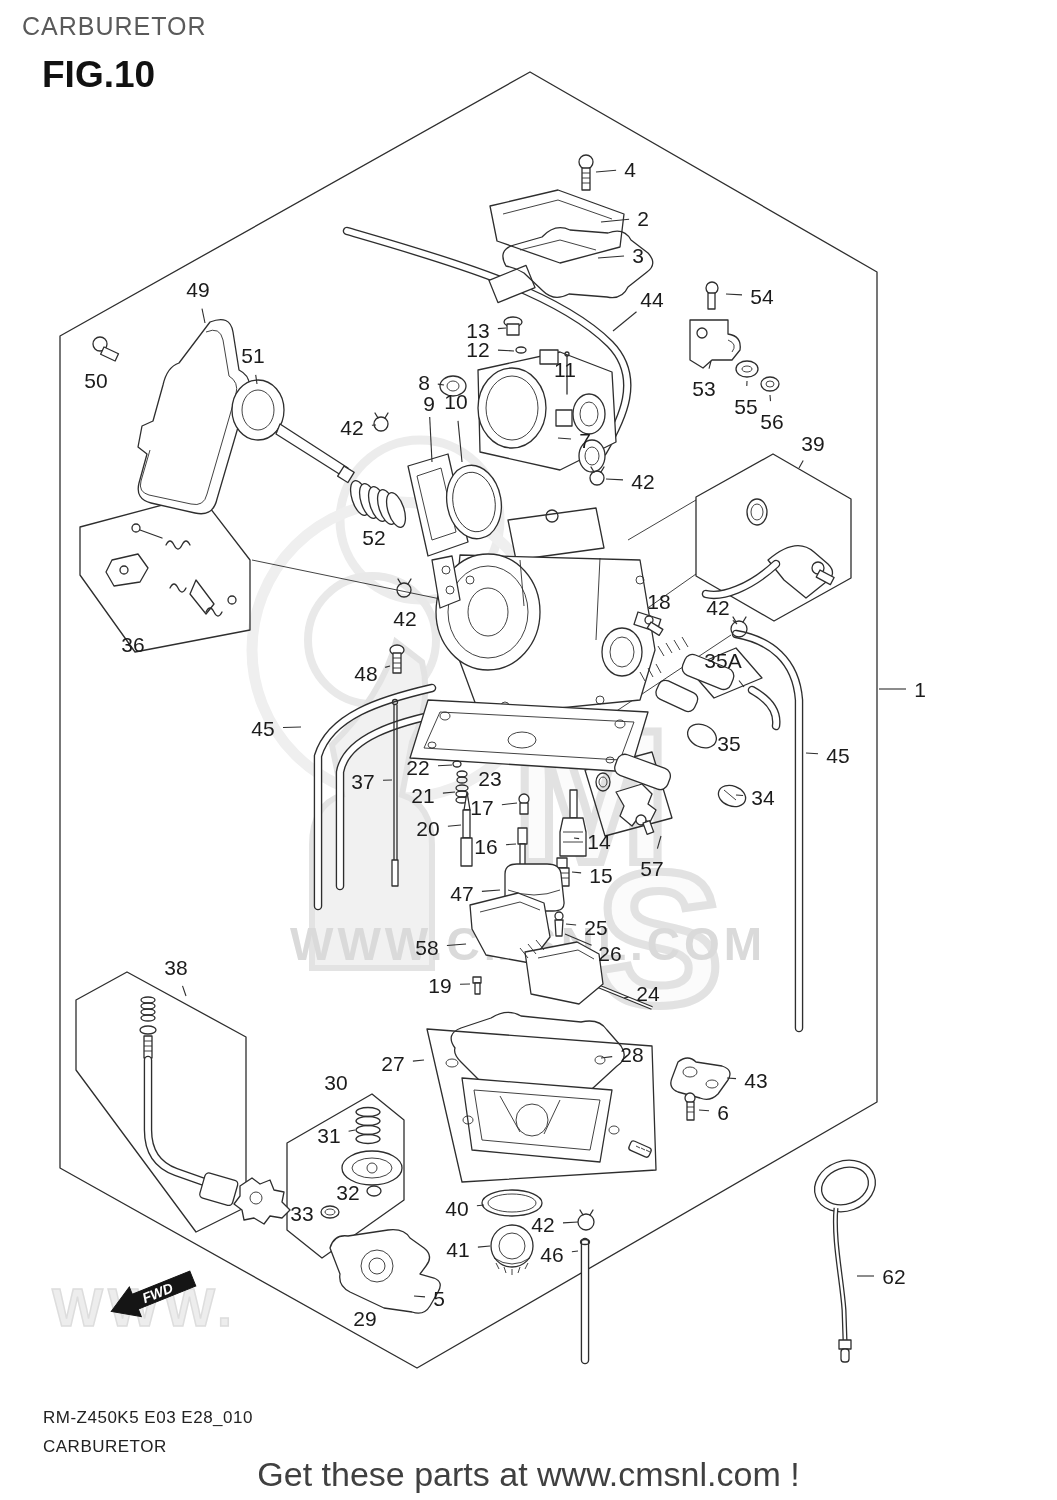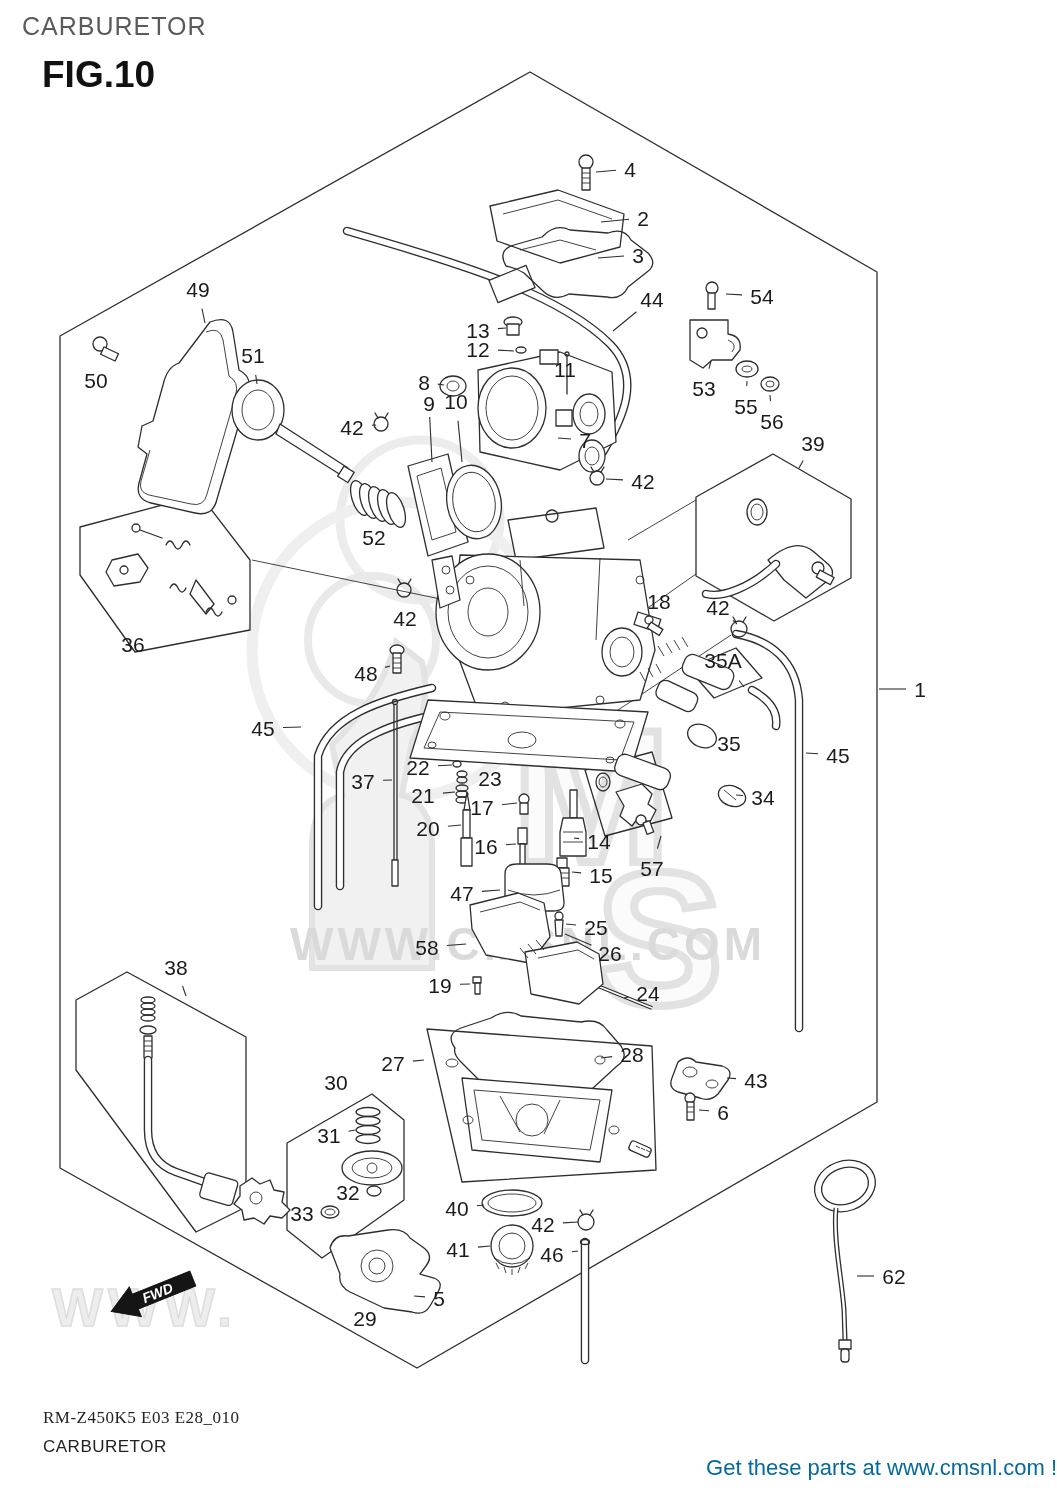--- a/index.html
+++ b/index.html
@@ -2,23 +2,23 @@
 <html><head>
 <meta charset="utf-8">
 <style>
   html,body{margin:0;padding:0;background:#ffffff;}
   #page{position:relative;width:1057px;height:1500px;background:#ffffff;overflow:hidden;
         font-family:"Liberation Sans",sans-serif;}
   #art{position:absolute;left:0;top:0;}
   .hdr-eyebrow{position:absolute;left:22px;top:12px;font-size:25px;letter-spacing:1px;color:#5a5a5a;}
   .hdr-fig{position:absolute;left:42px;top:54px;font-size:37px;font-weight:bold;color:#111;}
   .ftr-model{position:absolute;left:43px;top:1408px;font-size:17px;color:#222;
-             font-family:Liberation Serif, serif;letter-spacing:0.5px;}
+             font-family:Liberation Sans, sans-serif;letter-spacing:0.5px;}
   .ftr-title{position:absolute;left:43px;top:1437px;font-size:17px;color:#222;letter-spacing:0.5px;}
-  .ftr-promo{position:absolute;left:0;right:0;top:1455px;text-align:right;font-size:22px;color:#0369a1;}
+  .ftr-promo{position:absolute;left:0;right:0;top:1455px;text-align:center;font-size:34px;color:#404040;}
   
   .ln{fill:none;stroke:#2e2e2e;stroke-width:1.3;stroke-linejoin:round;stroke-linecap:round;}
   .wf{fill:#ffffff;stroke:#2e2e2e;stroke-width:1.3;stroke-linejoin:round;}
   .thin{fill:none;stroke:#2e2e2e;stroke-width:0.9;}
   .hose-o{fill:none;stroke:#2e2e2e;stroke-width:8.5;stroke-linecap:round;}
   .hose-i{fill:none;stroke:#ffffff;stroke-width:5.8;stroke-linecap:round;}
   .callout{font-family:"Liberation Sans",sans-serif;font-size:21px;fill:#1b1b1b;
            text-anchor:middle;dominant-baseline:central;}
   .leader{stroke:#2e2e2e;stroke-width:1.1;}
   .wm-letter{font-family:"Liberation Sans",sans-serif;font-weight:bold;font-size:190px;

